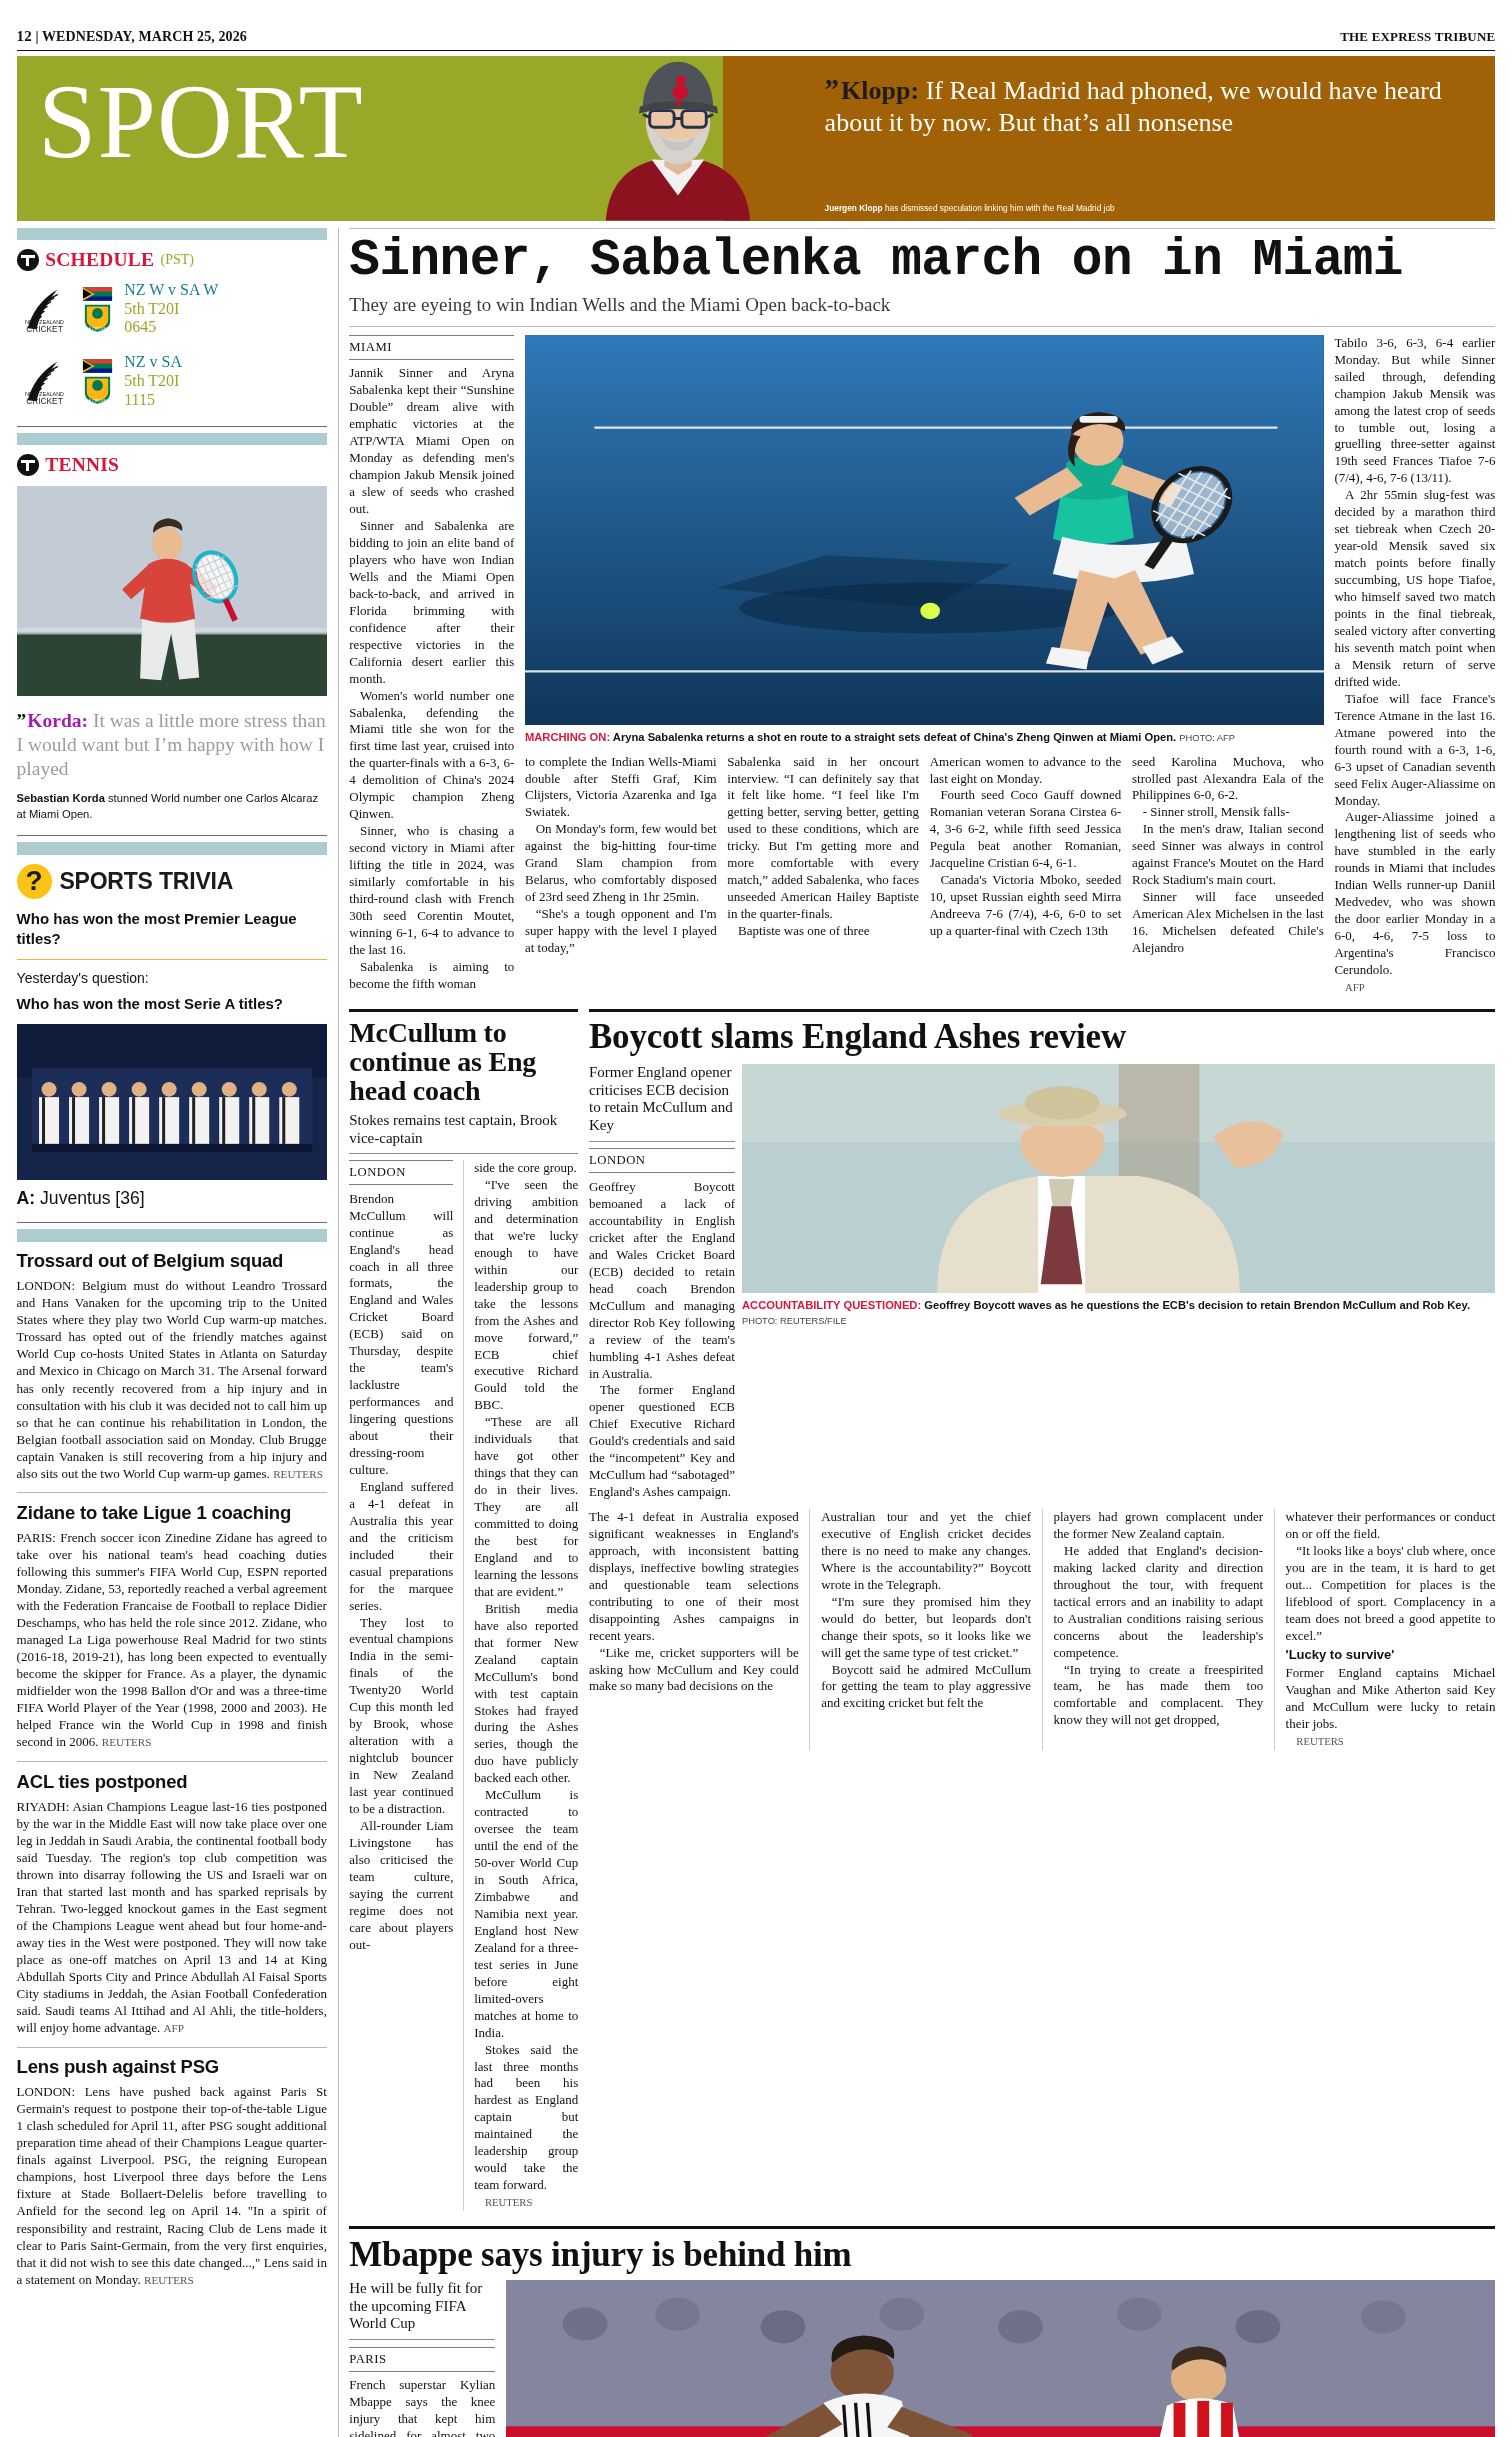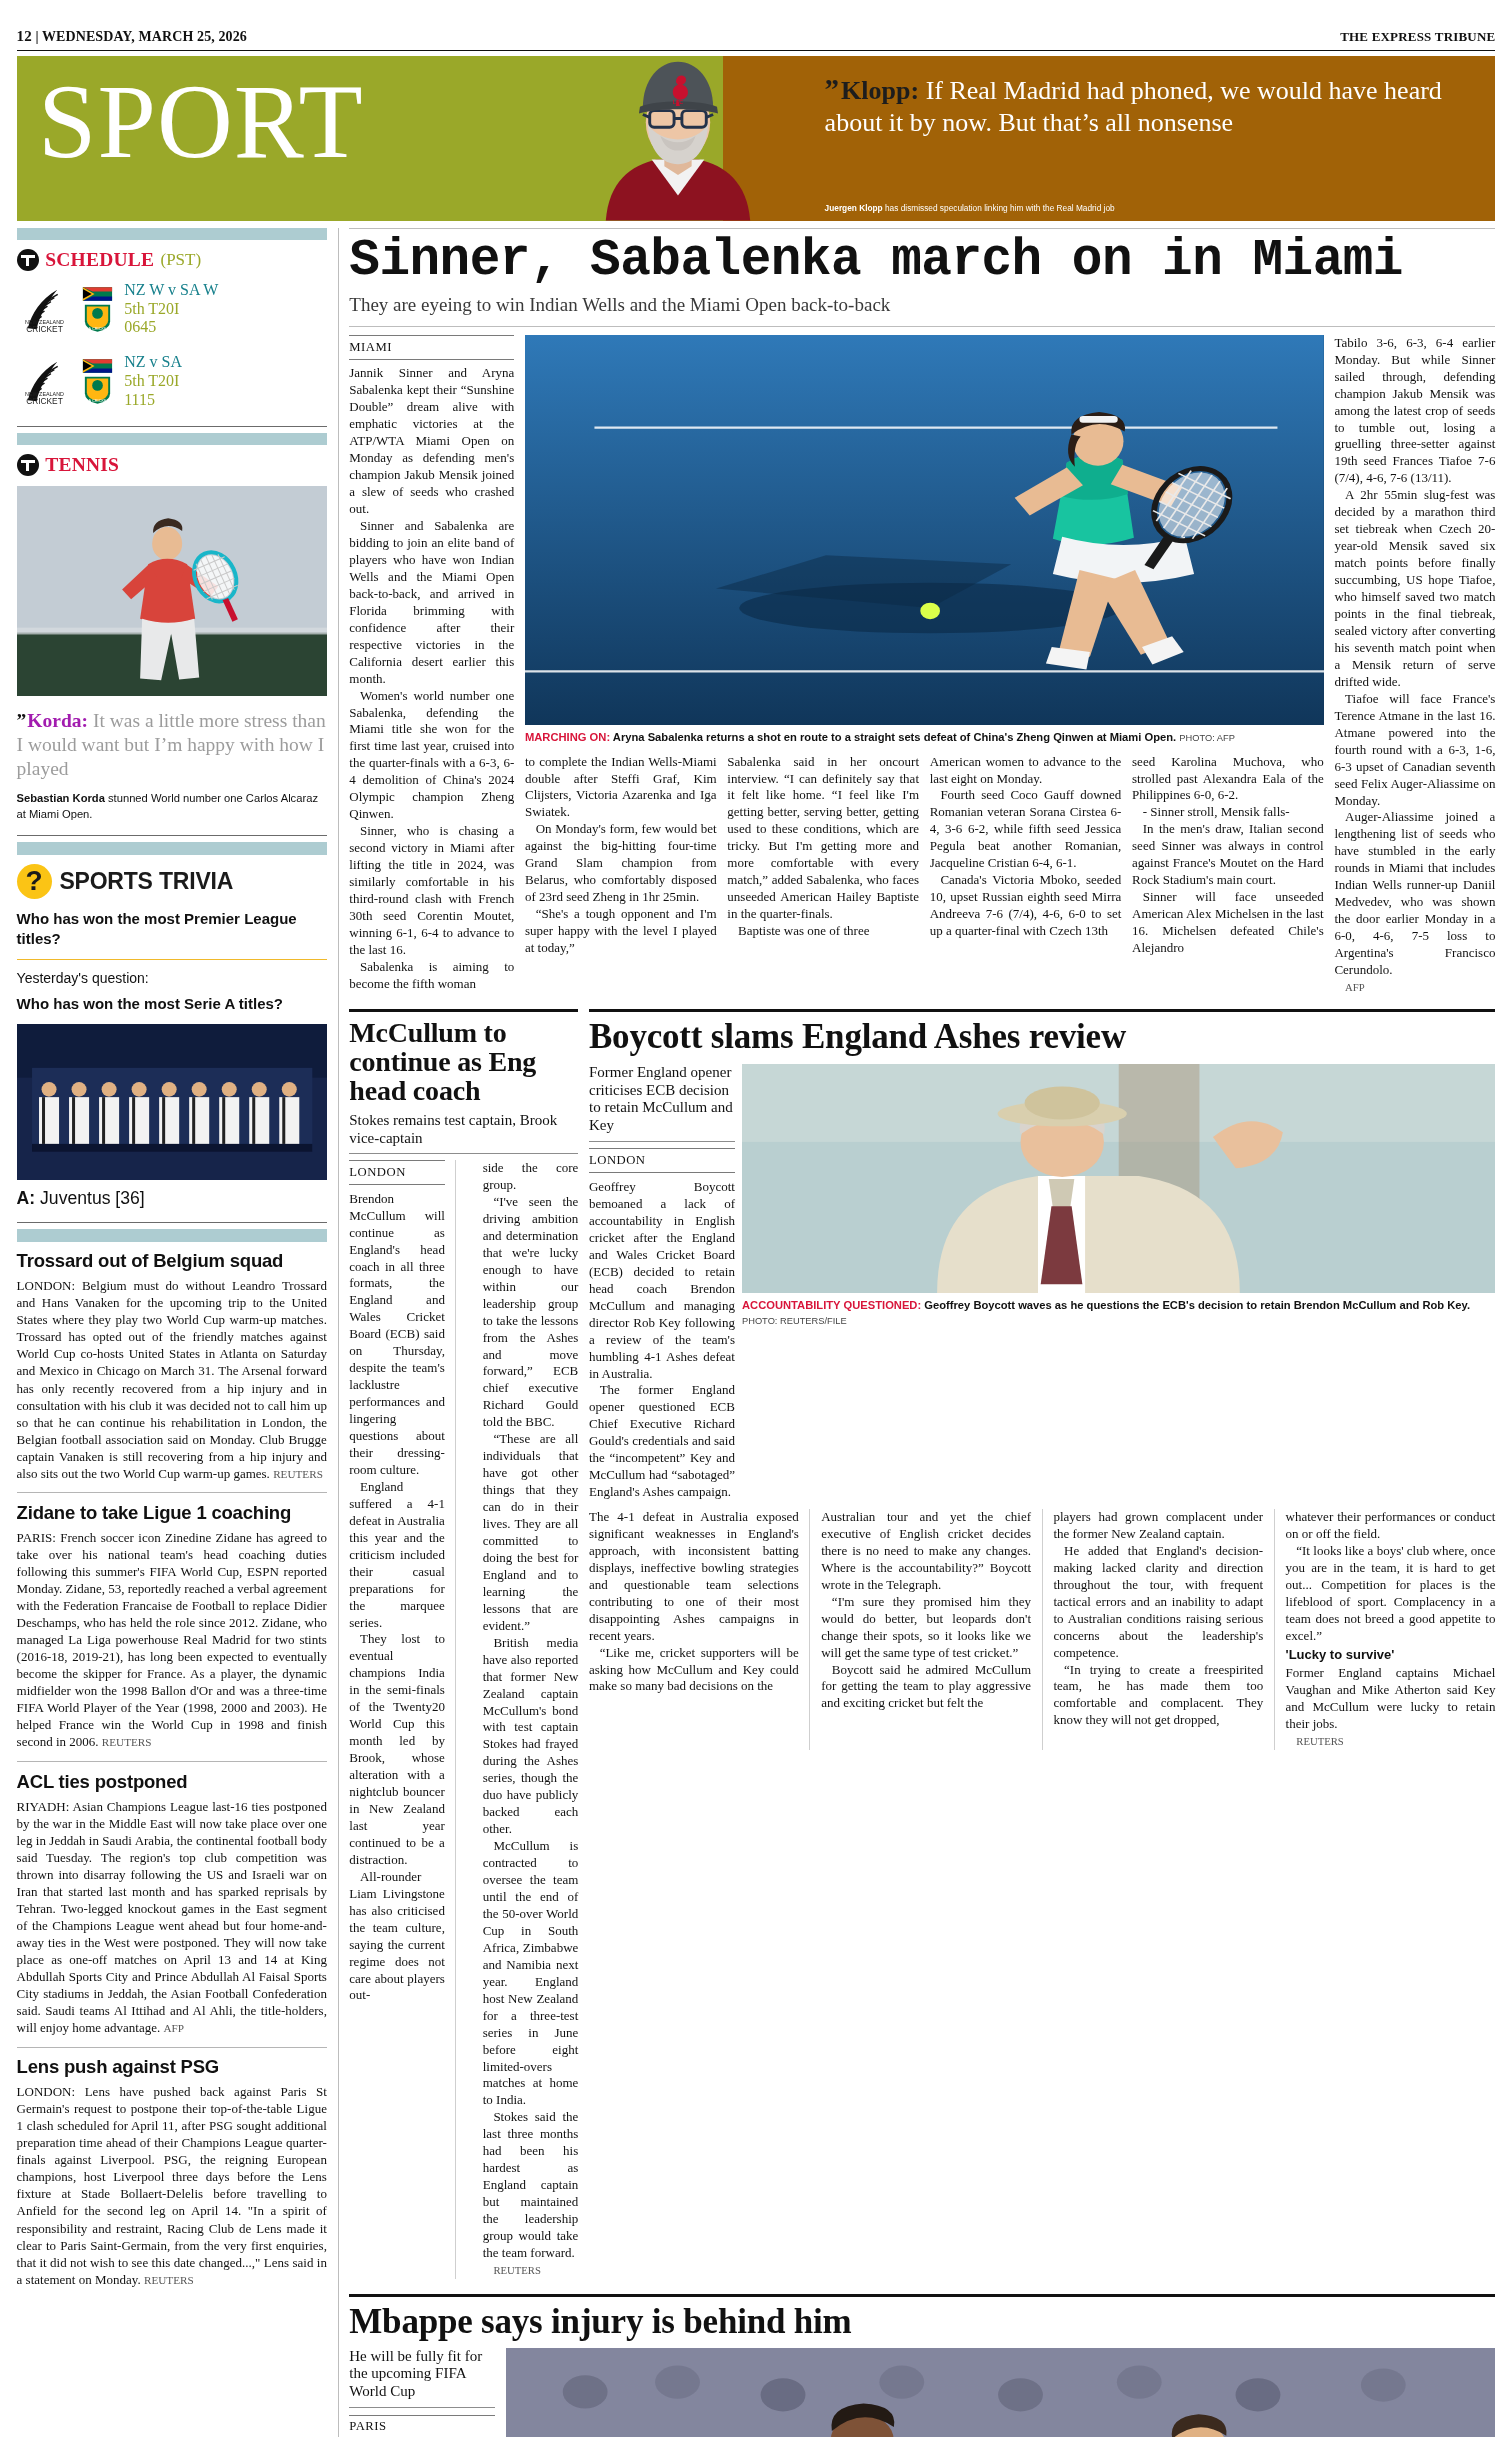--- a/index.html
+++ b/index.html
@@ -52,21 +52,21 @@
   .rail-rule { border-top:1px solid #6b6b6b; margin:12.7px 0 5.9px; }
   .kicker { display:flex; align-items:center; gap:6.3px; margin-bottom:9.8px; }
   .tlogo { width:22.4px; height:22.4px; border-radius:50%; background:#111; position:relative;
            flex:0 0 22.4px; }
   .tlogo::before { content:""; position:absolute; left:4.4px; top:5.9px; width:13.7px; height:2.9px;
                    background:#fff; }
   .tlogo::after { content:""; position:absolute; left:9.8px; top:5.9px; width:2.9px; height:11.2px;
                   background:#fff; }
   .kicker-title { font-family:"Liberation Serif",serif; font-weight:bold;
                   font-size:19.5px; color:#d8153a; letter-spacing:0.2px; }
-  .kicker-note { font-family:"Liberation Serif",serif; font-size:17px; color:#9aa829; }
+  .kicker-note { font-family:"Liberation Serif",serif; font-size:14px; color:#9aa829; }
 
   .sched-row { display:flex; align-items:center; gap:8.8px; margin-bottom:16.6px; }
   .flagbox { width:55px; height:53px; position:relative; flex:0 0 55px; }
   .sabox   { width:35px;  height:49px; position:relative; flex:0 0 35px; }
   .sched-txt { font-family:"Liberation Serif",serif; line-height:1.16; }
   .sched-team { font-size:16px; color:#17808c; }
   .sched-meta { font-size:16px; color:#9aa829; }
 
   .tennis-photo { width:100%; height:210px; position:relative; overflow:hidden;
                   background:linear-gradient(170deg,#cfd6dc 0%,#b6c0c9 45%,#2c4432 75%,#16301f 100%); }
@@ -572,21 +572,21 @@
           <div style="display:flex; gap:9.8px; margin-top:5.9px;">
             <div style="flex:1;">
               <div class="dateline">LONDON</div>
               <div class="bodytext">
                 <p class="first">Brendon McCullum will continue as England's head coach in all three formats, the England and Wales Cricket Board (ECB) said on Thursday, despite the team's lacklustre performances and lingering questions about their dressing-room culture.</p>
                 <p>England suffered a 4-1 defeat in Australia this year and the criticism included their casual preparations for the marquee series.</p>
                 <p>They lost to eventual champions India in the semi-finals of the Twenty20 World Cup this month led by Brook, whose alteration with a nightclub bouncer in New Zealand last year continued to be a distraction.</p>
                 <p>All-rounder Liam Livingstone has also criticised the team culture, saying the current regime does not care about players out-</p>
               </div>
             </div>
-            <div style="flex:1; border-left:0.5px solid #cfcfcf; padding-left:27px;">
+            <div style="flex:1; border-left:0.5px solid #cfcfcf; padding-left:10px;">
               <div class="bodytext">
                 <p class="first">side the core group.</p>
                 <p>“I've seen the driving ambition and determination that we're lucky enough to have within our leadership group to take the lessons from the Ashes and move forward,” ECB chief executive Richard Gould told the BBC.</p>
                 <p>“These are all individuals that have got other things that they can do in their lives. They are all committed to doing the best for England and to learning the lessons that are evident.”</p>
                 <p>British media have also reported that former New Zealand captain McCullum's bond with test captain Stokes had frayed during the Ashes series, though the duo have publicly backed each other.</p>
                 <p>McCullum is contracted to oversee the team until the end of the 50-over World Cup in South Africa, Zimbabwe and Namibia next year. England host New Zealand for a three-test series in June before eight limited-overs matches at home to India.</p>
                 <p>Stokes said the last three months had been his hardest as England captain but maintained the leadership group would take the team forward.</p>
                 <p><span class="src">REUTERS</span></p>
               </div>
             </div>

